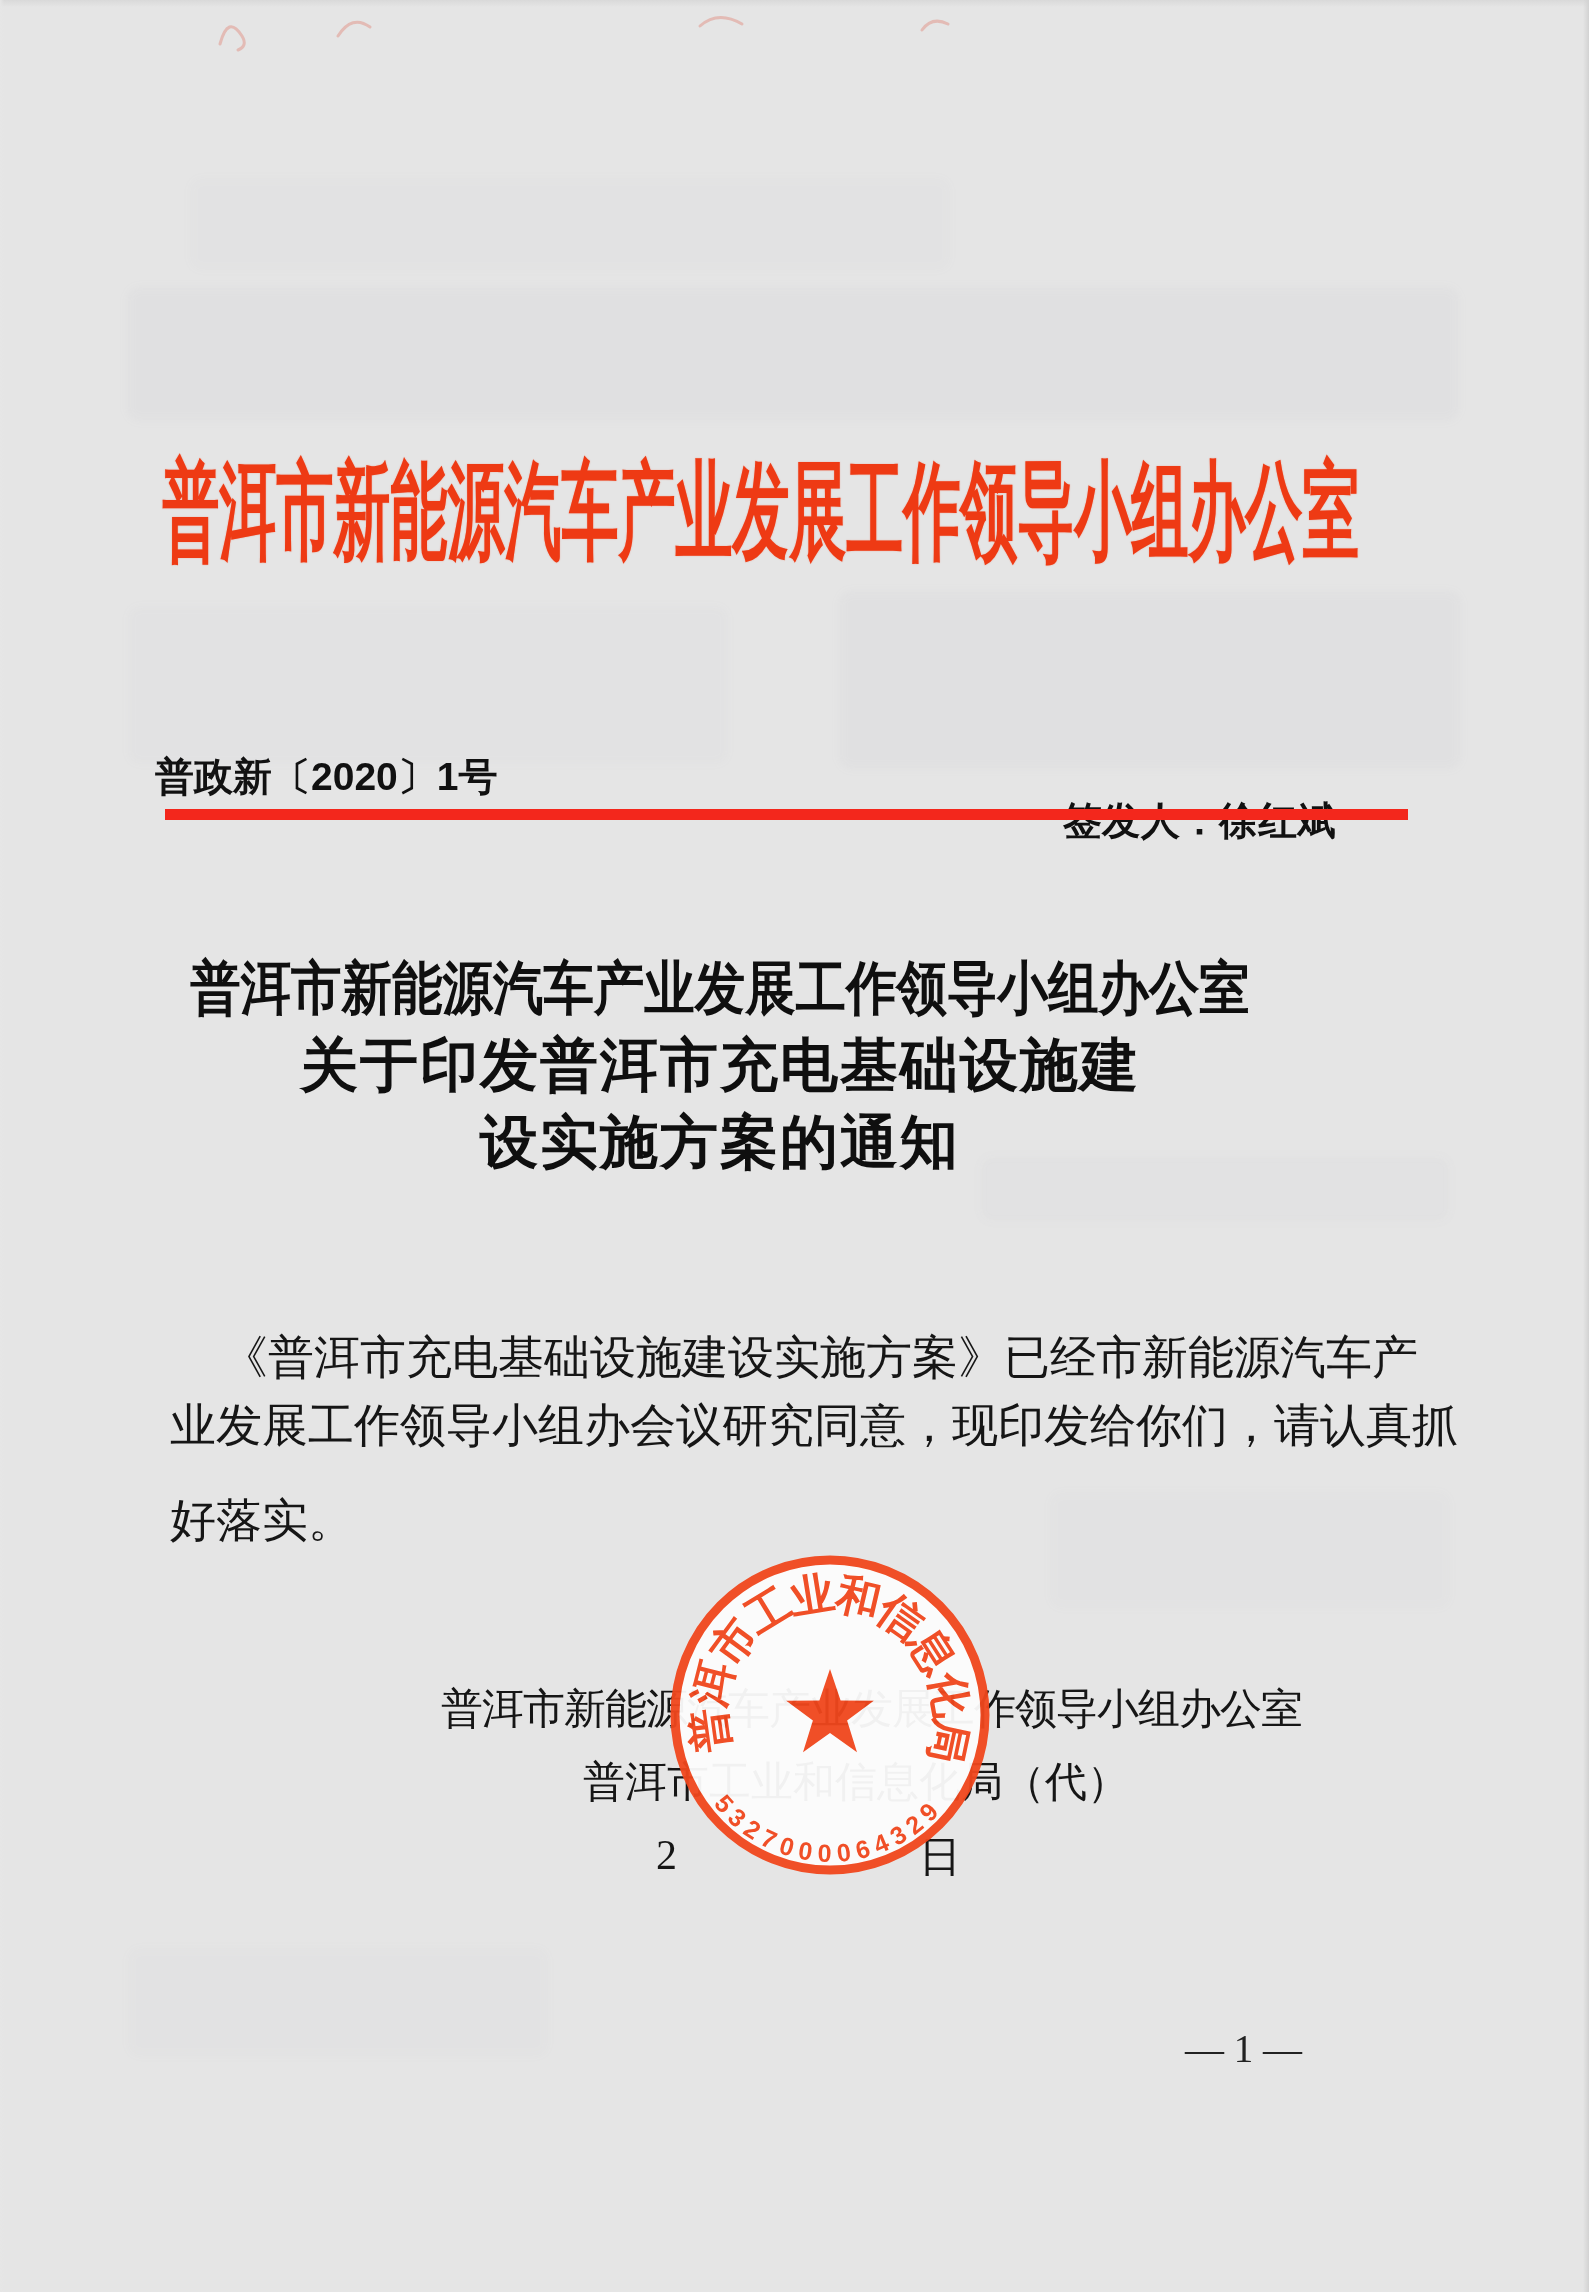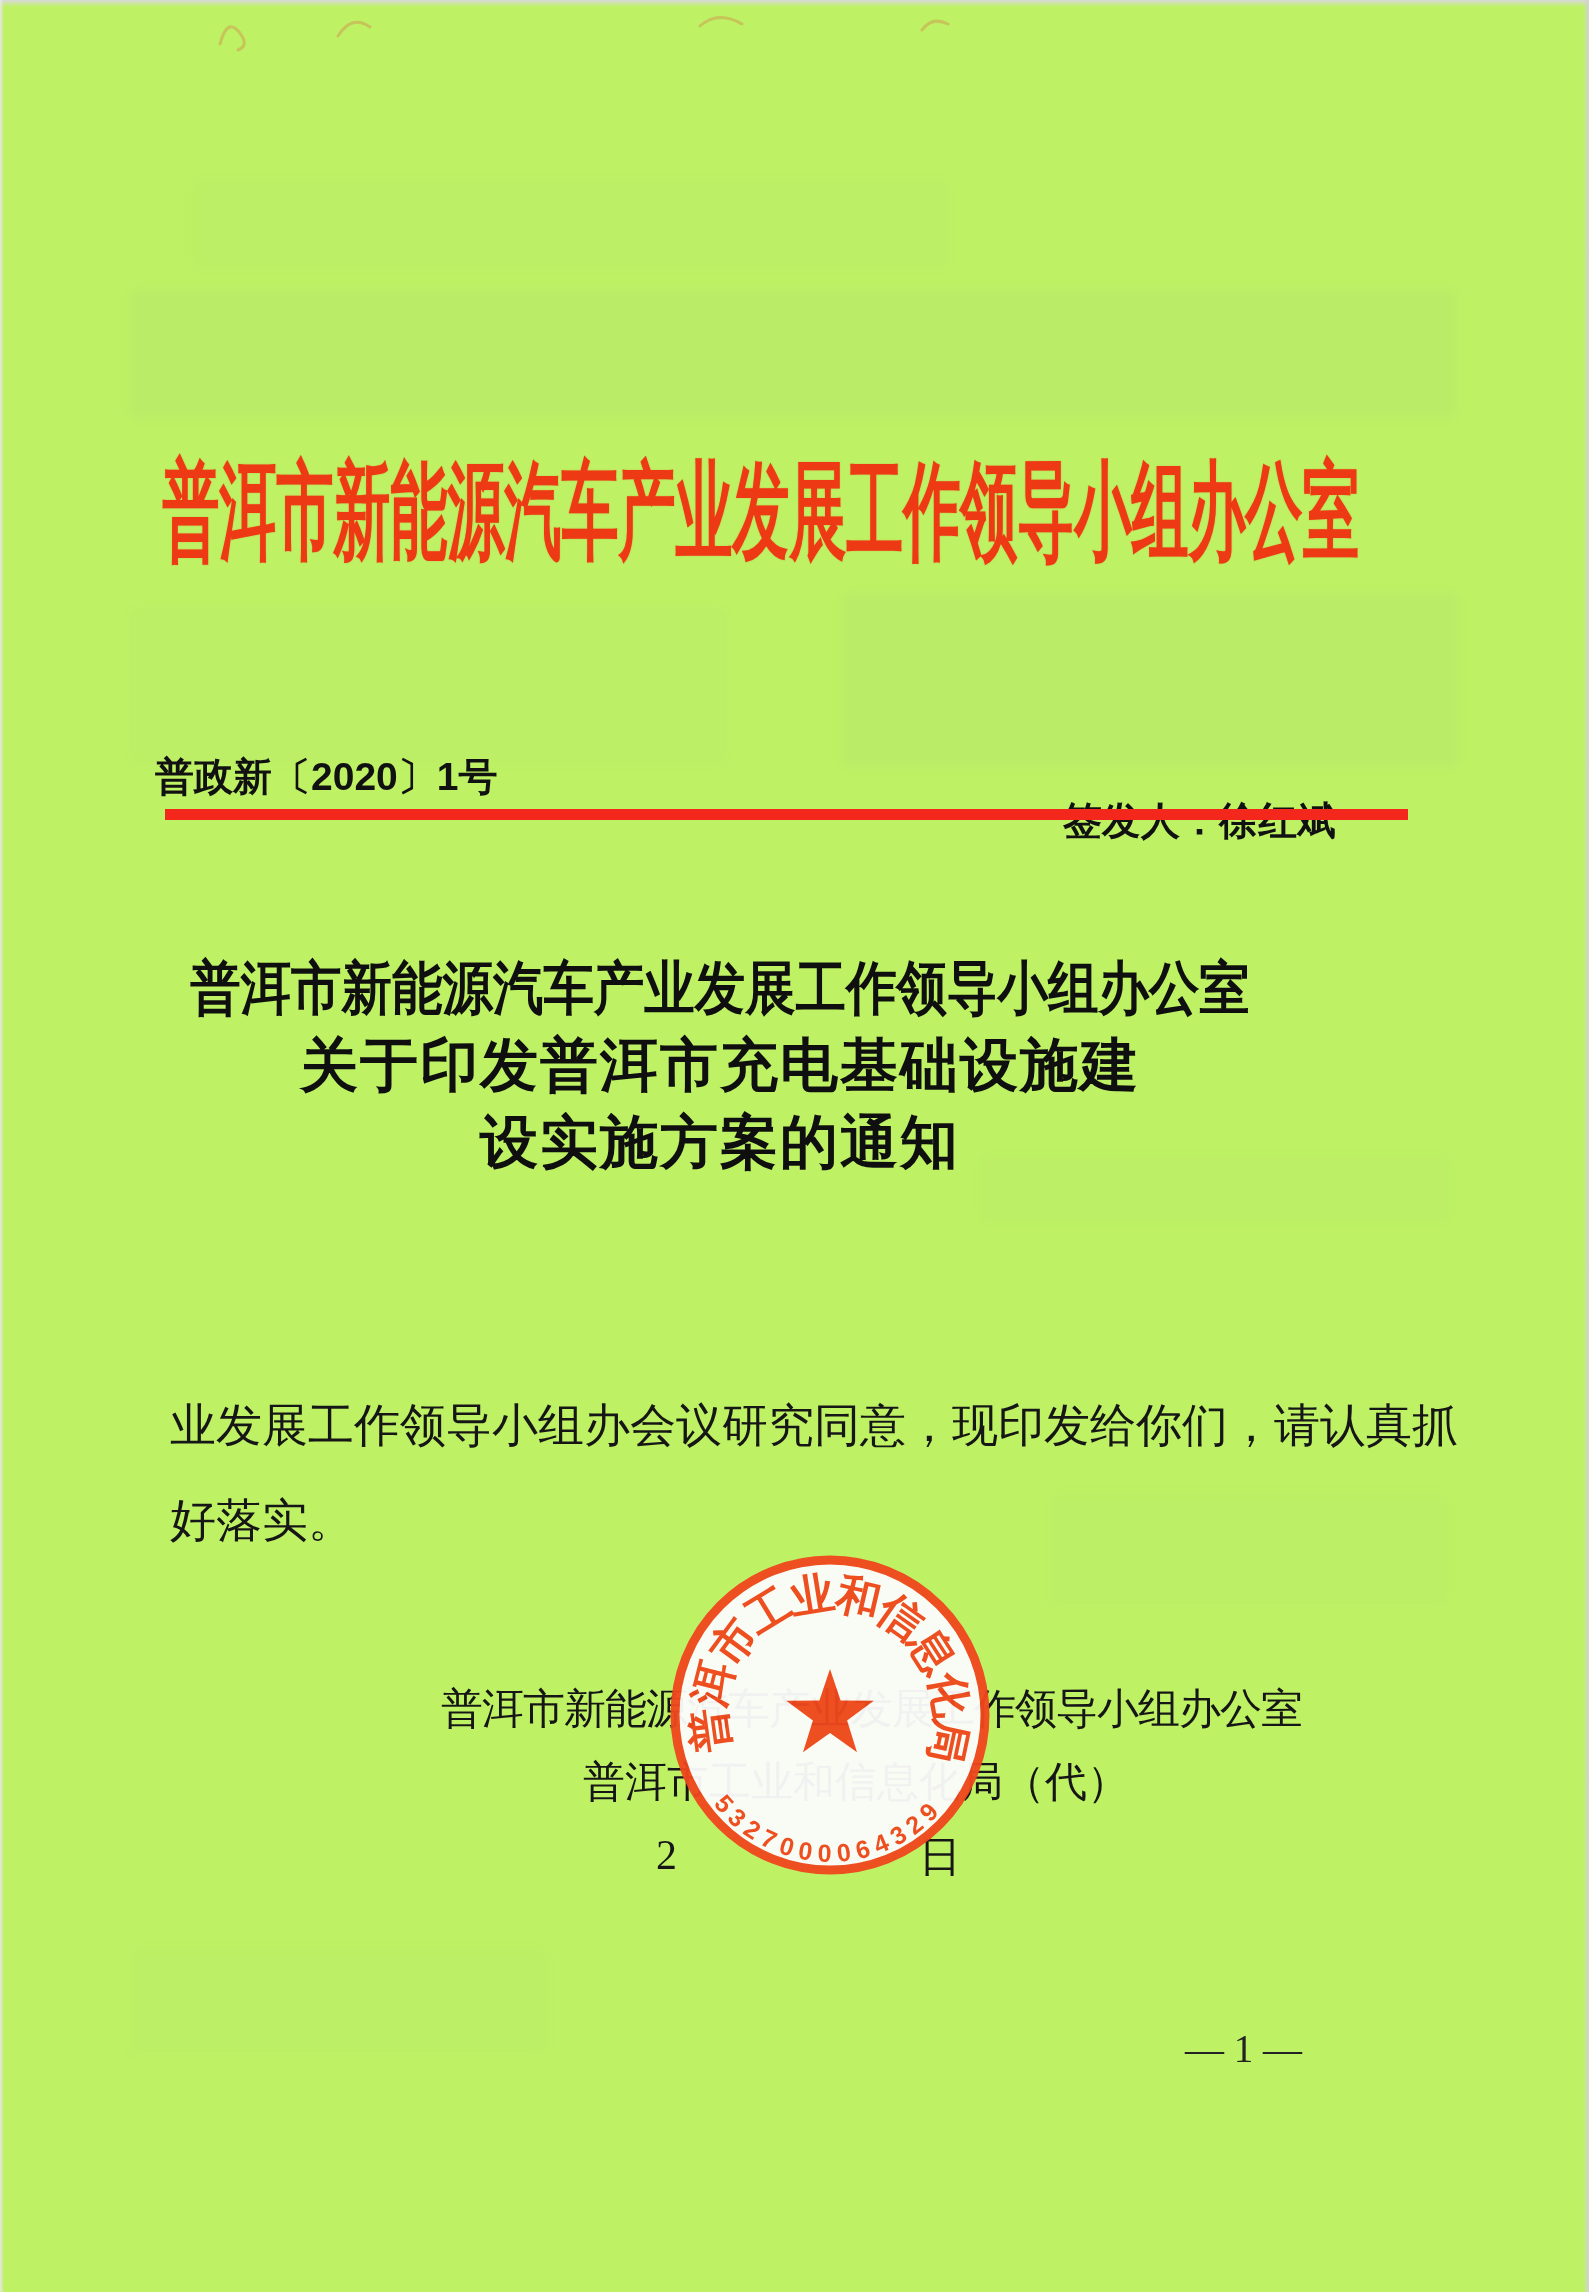--- a/index.html
+++ b/index.html
@@ -1,20 +1,20 @@
 <!DOCTYPE html>
 <html><head>
 <meta charset="utf-8">
 <style>
   * { margin:0; padding:0; box-sizing:border-box; }
   html,body { background:#ffffff; }
   .page {
     position:relative;
     width:1589px; height:2292px;
-    background:#bef264;
+    background:#e5e5e5;
     overflow:hidden;
     font-family:"Liberation Serif","DejaVu Serif",serif;
     color:#141414;
   }
   
   .edge-top   { position:absolute; left:0; top:0; width:100%; height:7px;
                 background:linear-gradient(#d9d9d9, rgba(255,255,255,0)); }
   .edge-right { position:absolute; right:0; top:0; width:6px; height:100%;
                 background:linear-gradient(90deg, rgba(255,255,255,0), #d2d2d2); }
   .edge-left  { position:absolute; left:0; top:0; width:4px; height:100%;
@@ -119,20 +119,21 @@
   <div class="meta-issuer">签发人：徐红斌</div>
 
   <div class="red-rule"></div>
 
   <div class="doc-title">
     <div><span class="t1">普洱市新能源汽车产业发展工作领导小组办公室</span></div>
     <div><span class="t2">关于印发普洱市充电基础设施建</span></div>
     <div><span class="t3">设实施方案的通知</span></div>
   </div>
 
+  <div class="body-line b1">《普洱市充电基础设施建设实施方案》已经市新能源汽车产</div>
   <div class="body-line b2">业发展工作领导小组办会议研究同意，现印发给你们，请认真抓</div>
   <div class="body-line b3">好落实。</div>
 
   <div class="sig-line sig1">普洱市新能源汽车产业发展工作领导小组办公室</div>
   <div class="sig-line sig2">普洱市工业和信息化局（代）</div>
   <div class="sig-line sig-date-left">2</div>
   <div class="sig-line sig-date-right">日</div>
 
   <svg class="seal" viewBox="-170 -170 340 340">
     <defs>

